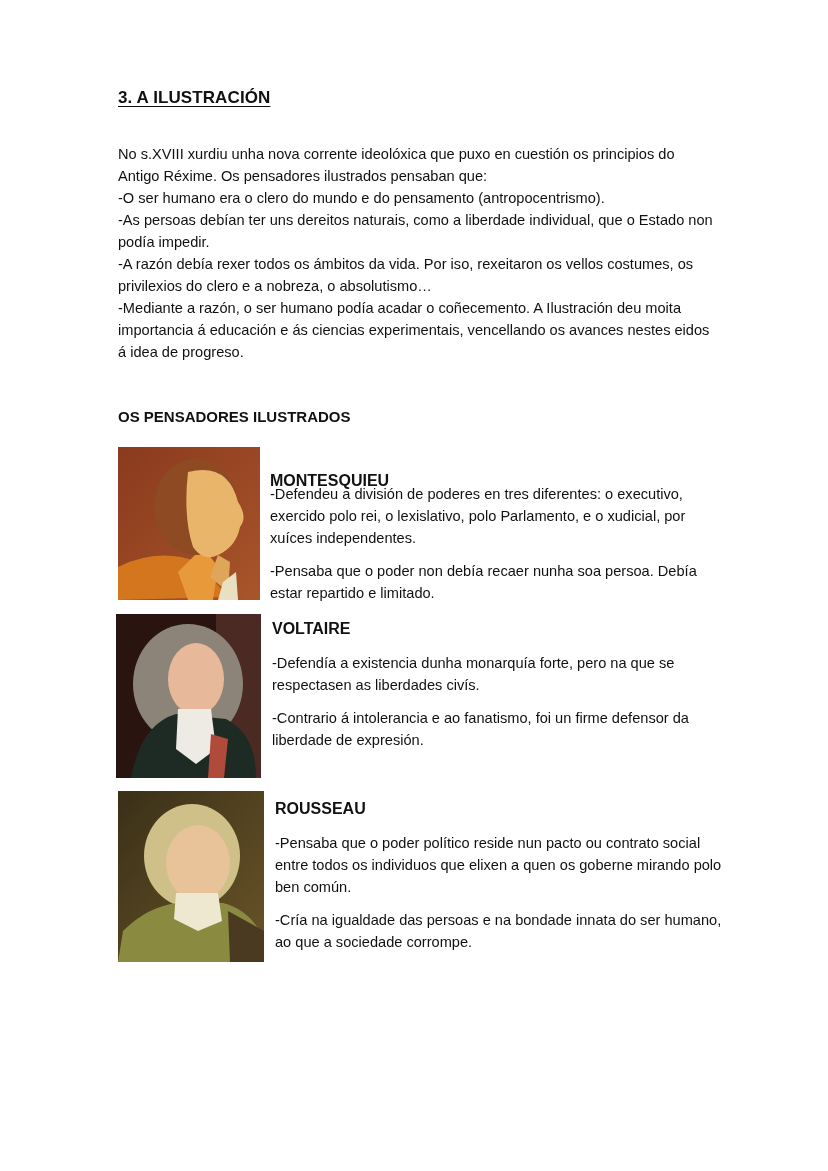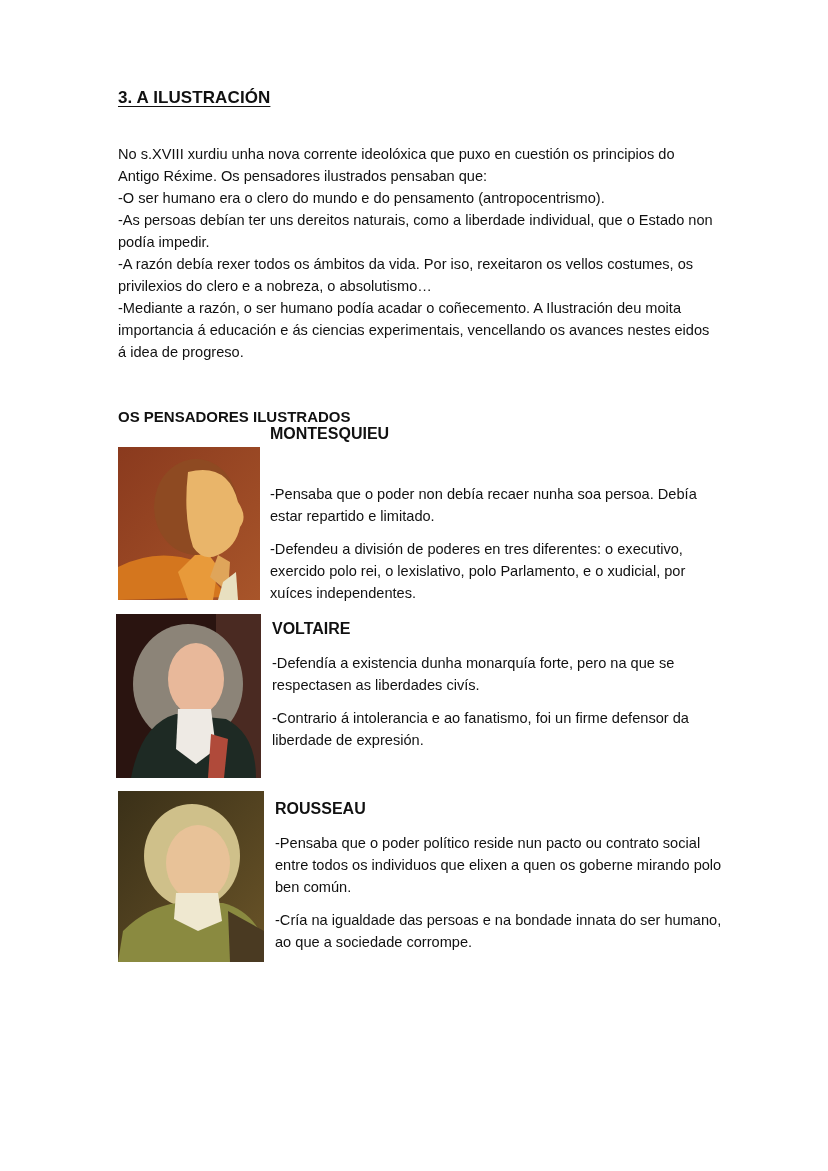--- a/index.html
+++ b/index.html
@@ -60,24 +60,24 @@
     </defs>
     <rect width="142" height="153" fill="url(#mbg)"></rect>
     <path d="M0 120 Q40 100 80 115 L110 150 L0 153 Z" fill="#d4761e"></path>
     <path d="M60 125 L85 100 L100 120 L95 153 L70 153 Z" fill="#e89a3a"></path>
     <ellipse cx="78" cy="60" rx="42" ry="48" fill="#8e4a22"></ellipse>
     <path d="M70 25 Q110 15 120 55 Q130 70 122 80 Q118 100 100 108 Q85 115 75 100 Q65 70 70 25 Z" fill="#e9b56a"></path>
     <path d="M100 108 L92 130 L110 145 L112 115 Z" fill="#dfa55a"></path>
     <path d="M105 135 L118 125 L120 153 L100 153 Z" fill="#e8e0c0"></path>
   </svg>
 </div>
-<h3 class="thinker-name" style="left:270px; top:425px;">MONTESQUIEU</h3>
+<h3 class="thinker-name" style="left:270px; top:472px;">MONTESQUIEU</h3>
 <div class="thinker-text" style="left:270px; top:483px;">
+  <p>-Defendeu a división de poderes en tres diferentes: o executivo, exercido polo rei, o lexislativo, polo Parlamento, e o xudicial, por xuíces independentes.</p>
   <p>-Pensaba que o poder non debía recaer nunha soa persoa. Debía estar repartido e limitado.</p>
-  <p>-Defendeu a división de poderes en tres diferentes: o executivo, exercido polo rei, o lexislativo, polo Parlamento, e o xudicial, por xuíces independentes.</p>
 </div>
 
 <div class="portrait" style="left:116px; top:614px; width:145px; height:164px;">
   <svg viewBox="0 0 145 164" preserveAspectRatio="none">
     <rect width="145" height="164" fill="#2a1410"></rect>
     <rect x="100" y="0" width="45" height="164" fill="#4a2a22"></rect>
     <ellipse cx="72" cy="70" rx="55" ry="60" fill="#8c8478"></ellipse>
     <ellipse cx="80" cy="65" rx="28" ry="36" fill="#e8b89a"></ellipse>
     <path d="M15 164 Q25 110 60 100 L110 105 Q140 120 140 164 Z" fill="#1e2a24"></path>
     <path d="M62 95 L95 95 L100 135 L80 150 L60 135 Z" fill="#eeeae4"></path>

